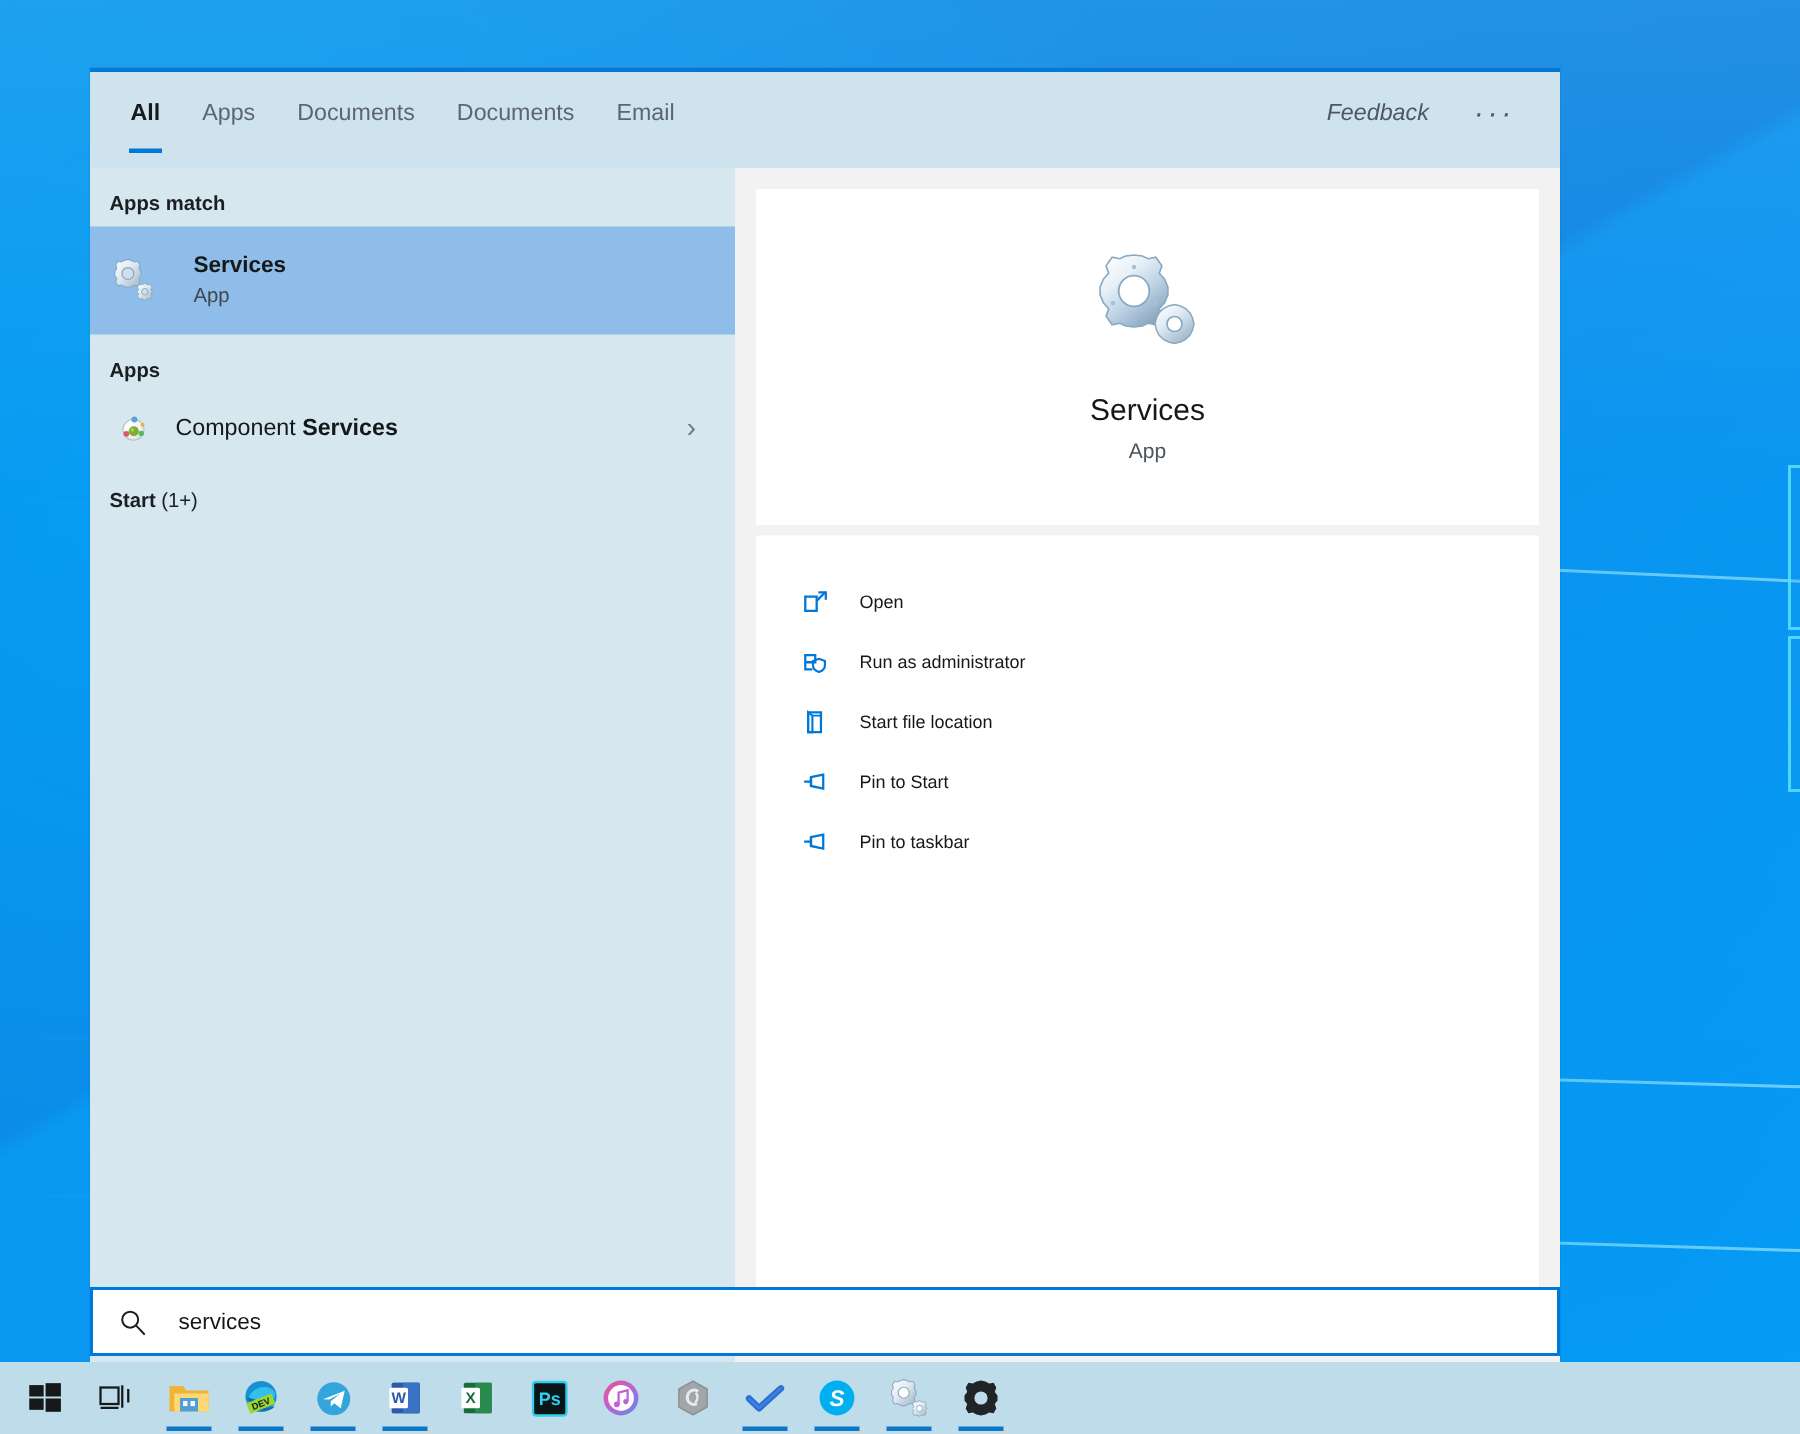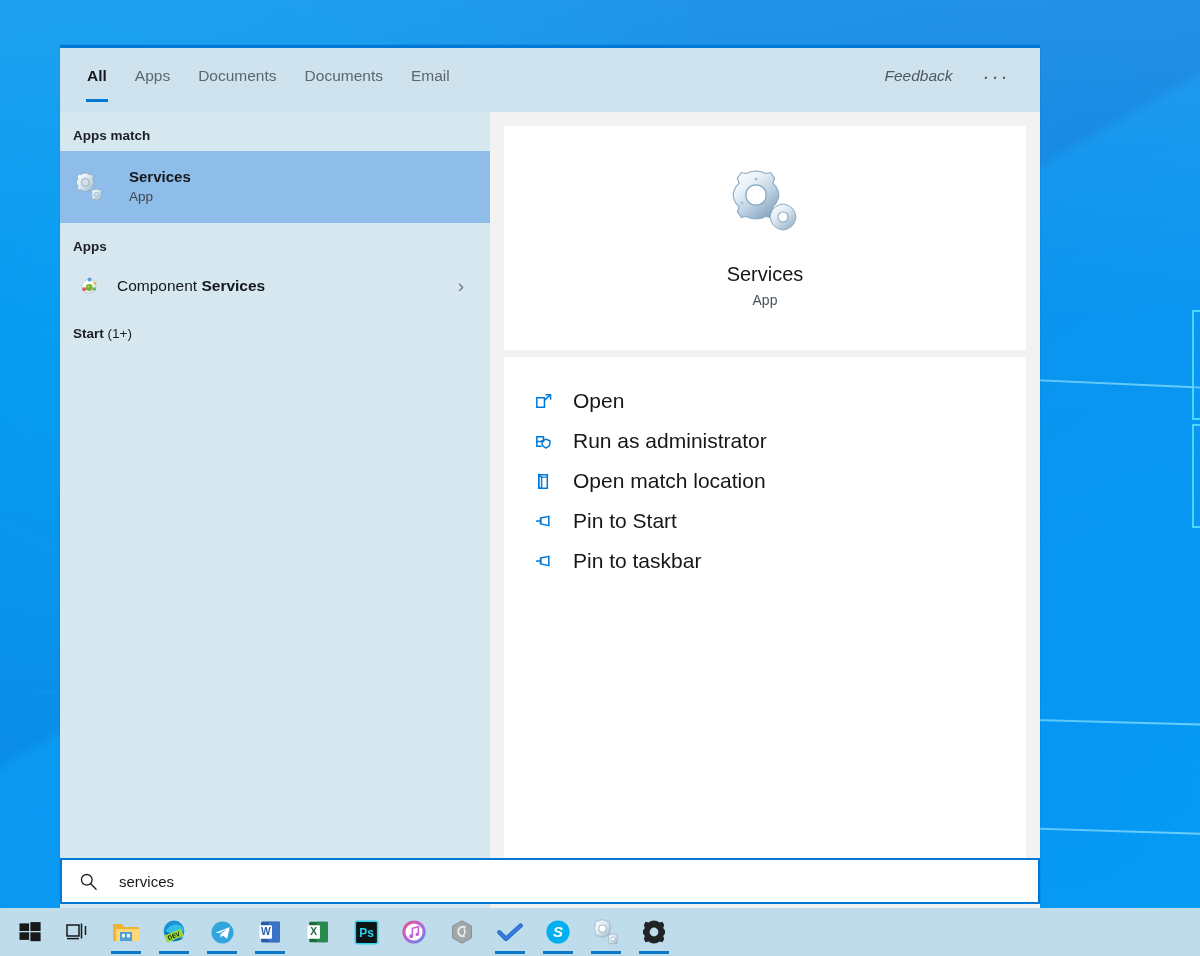--- a/index.html
+++ b/index.html
@@ -184,21 +184,21 @@
     display: flex; align-items: center;
     height: 40px;
     padding-left: 28px;
     cursor: default;
   }
   .action-icon {
     width: 22px; height: 22px; flex: 0 0 22px;
     margin-right: 19px;
     display: flex; align-items: center; justify-content: center;
   }
-  .action-label { font-size: 21px; color: #14181b; text-align: right; }
+  .action-label { font-size: 12px; color: #14181b; text-align: right; }
 
   
   #search-bar {
     position: absolute;
     left: 60px; top: 858px;
     width: 980px; height: 46px;
     background: #ffffff;
     border: 2px solid #0078d7;
     display: flex; align-items: center;
     padding-left: 14px;
@@ -424,21 +424,21 @@
         </div>
 
         <div class="action-row">
           <div class="action-icon">
             <svg width="19" height="19" viewBox="0 0 20 20">
               <path d="M5 3 H14 V17 H5 Z" fill="none" stroke="#0078d7" stroke-width="1.6"></path>
               <path d="M5 3 L8 5.4 V17 L5 17 Z" fill="none" stroke="#0078d7" stroke-width="1.5"></path>
               <path d="M8 5.4 H14" stroke="#0078d7" stroke-width="1.2"></path>
             </svg>
           </div>
-          <div class="action-label">Open match location</div>
+          <div class="action-label">Start file location</div>
         </div>
 
         <div class="action-row">
           <div class="action-icon">
             <svg width="19" height="19" viewBox="0 0 20 20">
               <path d="M7 6.4 L15.6 4.6 L15.6 14.4 L7 12.6 Z" fill="none" stroke="#0078d7" stroke-width="1.6"></path>
               <path d="M7 6.4 V12.6" stroke="#0078d7" stroke-width="1.6"></path>
               <path d="M2.2 9.5 H7" stroke="#0078d7" stroke-width="1.6"></path>
             </svg>
           </div>

